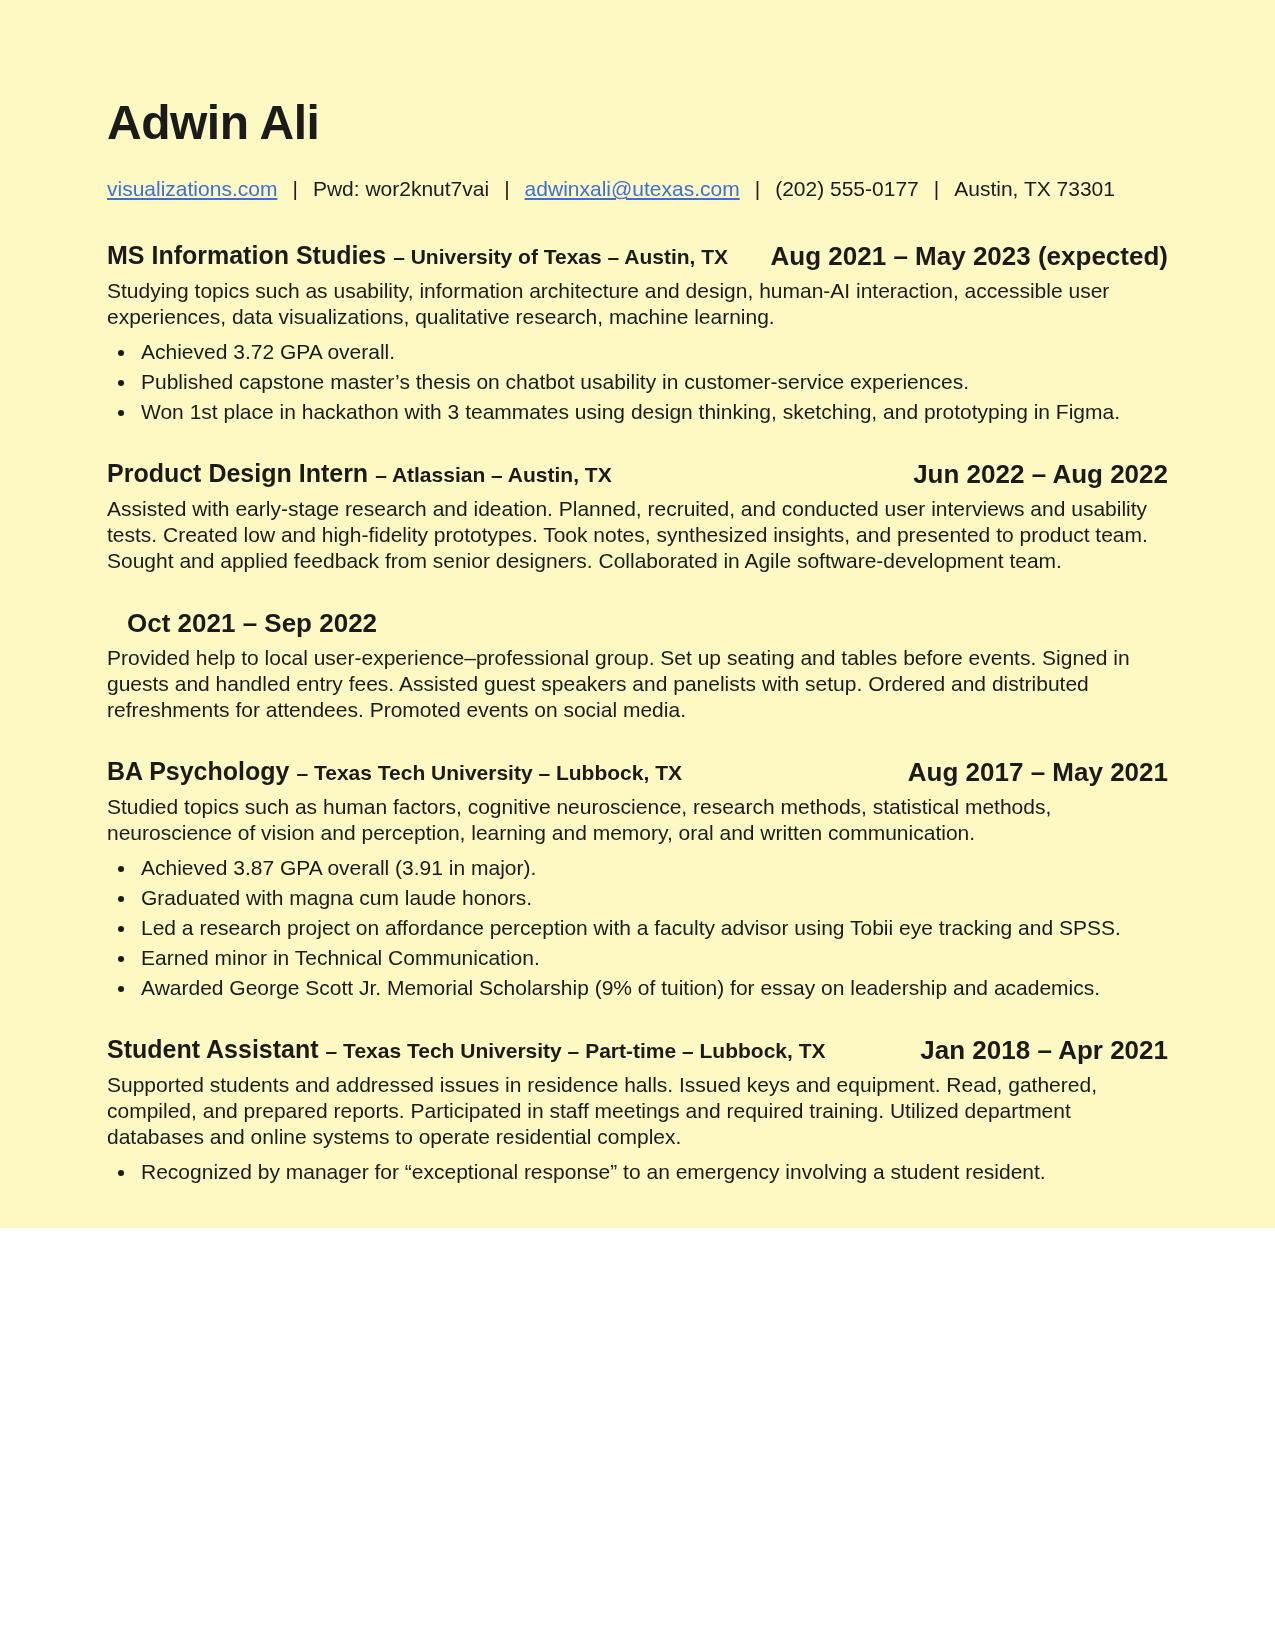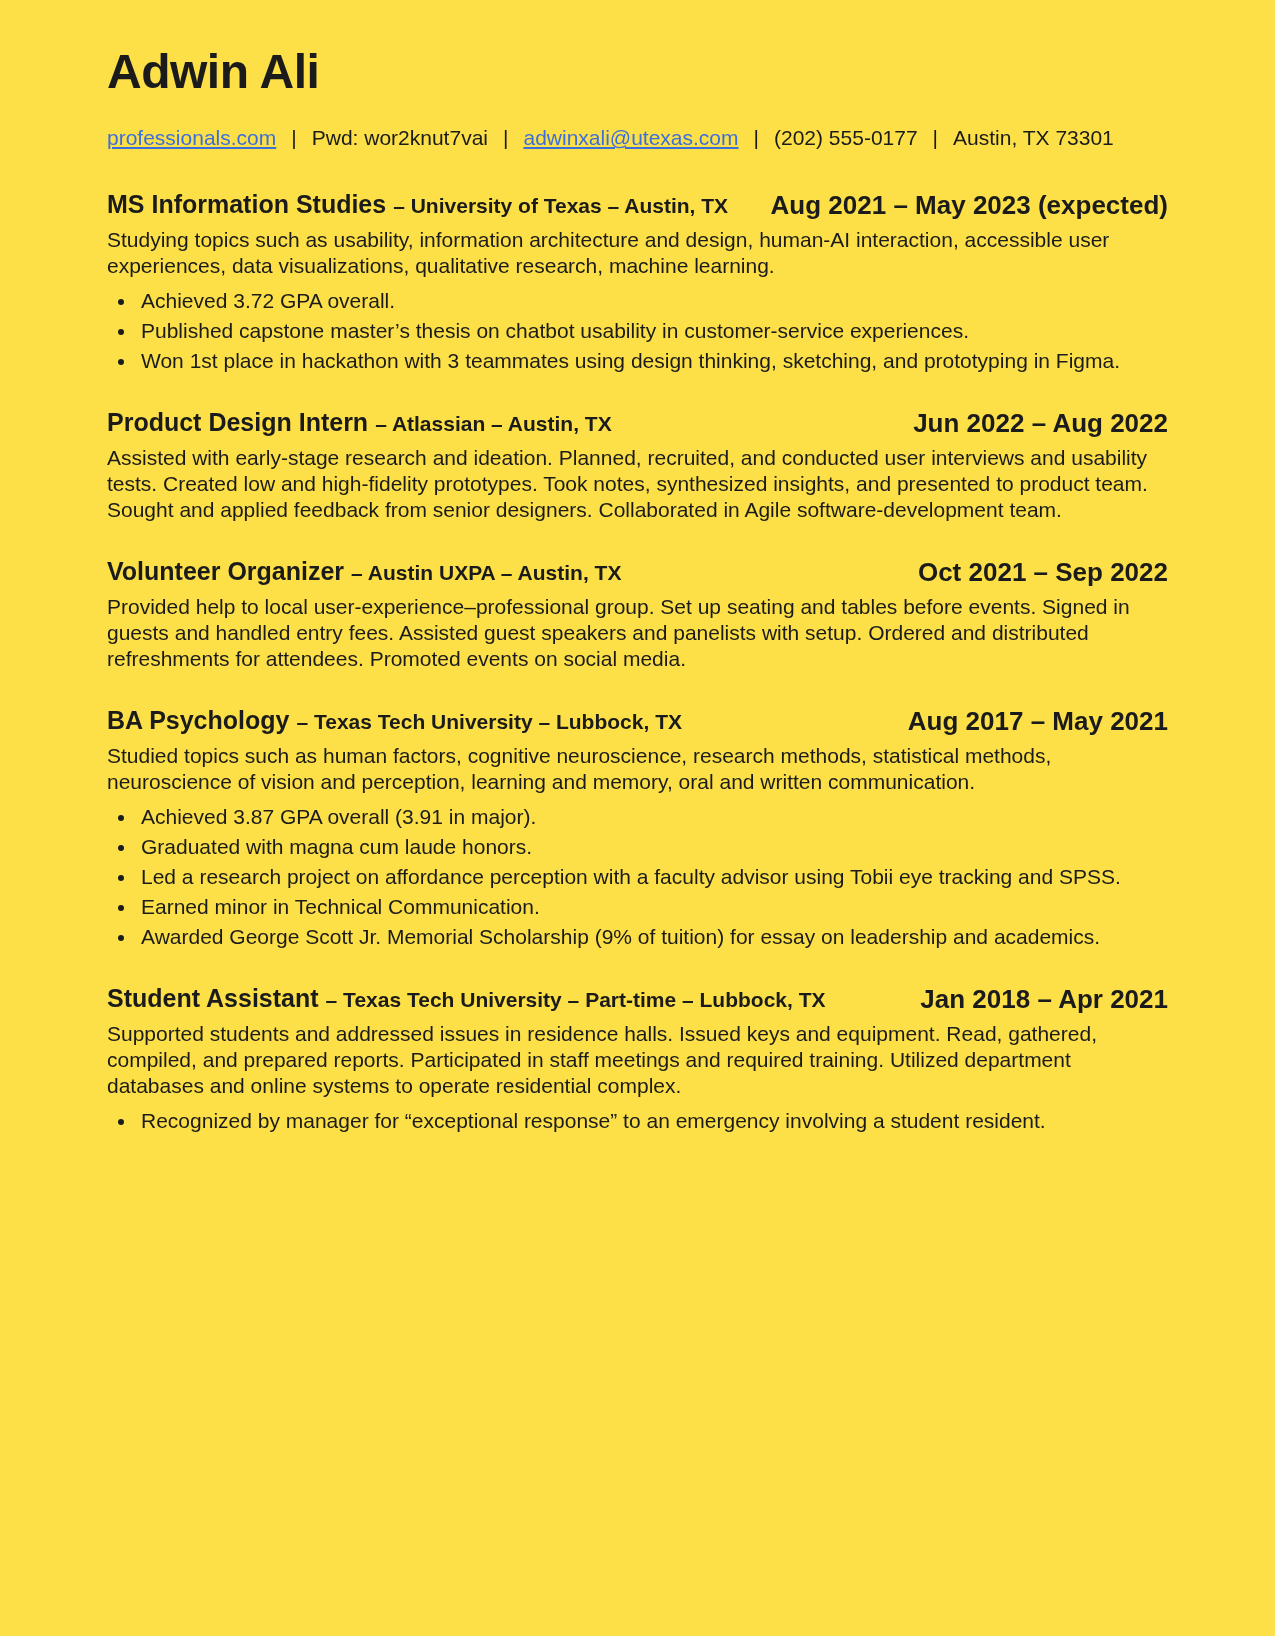--- a/index.html
+++ b/index.html
@@ -3,24 +3,24 @@
 <meta charset="utf-8">
 <style>
   html, body {
     margin: 0;
     padding: 0;
     background: #ffffff;
   }
   .page {
     position: relative;
     width: 1275px;
-    height: 1636px;
+    height: 1228px;
     box-sizing: border-box;
-    background: #fde047;
-    padding: 44px 107px 0 107px;
+    background: #fef9c3;
+    padding: 95px 107px 0 107px;
     font-family: "Liberation Sans", "DejaVu Sans", sans-serif;
     color: var(--text, #1b1b1b);
   }
   .name {
     font-size: 48px;
     font-weight: bold;
     line-height: 56px;
     letter-spacing: -0.5px;
     margin: 0;
   }
@@ -80,21 +80,21 @@
   }
 </style>
 </head>
 <body>
 
 <div class="page">
 
   <h1 class="name">Adwin Ali</h1>
 
   <div class="contact">
-    <a>professionals.com</a><span class="sep">|</span><span>Pwd: wor2knut7vai</span><span class="sep">|</span><a>adwinxali@utexas.com</a><span class="sep">|</span><span>(202) 555-0177</span><span class="sep">|</span><span>Austin, TX 73301</span>
+    <a>visualizations.com</a><span class="sep">|</span><span>Pwd: wor2knut7vai</span><span class="sep">|</span><a>adwinxali@utexas.com</a><span class="sep">|</span><span>(202) 555-0177</span><span class="sep">|</span><span>Austin, TX 73301</span>
   </div>
 
   <section class="rsec first">
     <div class="hrow">
       <div class="hleft">
         <span class="htitle">MS Information Studies</span><span class="hsub">– University of Texas – Austin, TX</span>
       </div>
       <div class="hdates">Aug 2021 – May 2023 (expected)</div>
     </div>
     <p class="summary">Studying topics such as usability, information architecture and design, human-AI interaction, accessible user experiences, data visualizations, qualitative research, machine learning.</p>
@@ -110,23 +110,20 @@
       <div class="hleft">
         <span class="htitle">Product Design Intern</span><span class="hsub">– Atlassian – Austin, TX</span>
       </div>
       <div class="hdates">Jun 2022 – Aug 2022</div>
     </div>
     <p class="summary">Assisted with early-stage research and ideation. Planned, recruited, and conducted user interviews and usability tests. Created low and high-fidelity prototypes. Took notes, synthesized insights, and presented to product team. Sought and applied feedback from senior designers. Collaborated in Agile software-development team.</p>
   </section>
 
   <section class="rsec">
     <div class="hrow">
-      <div class="hleft">
-        <span class="htitle">Volunteer Organizer</span><span class="hsub">– Austin UXPA – Austin, TX</span>
-      </div>
       <div class="hdates">Oct 2021 – Sep 2022</div>
     </div>
     <p class="summary">Provided help to local user-experience–professional group. Set up seating and tables before events. Signed in guests and handled entry fees. Assisted guest speakers and panelists with setup. Ordered and distributed refreshments for attendees. Promoted events on social media.</p>
   </section>
 
   <section class="rsec">
     <div class="hrow">
       <div class="hleft">
         <span class="htitle">BA Psychology</span><span class="hsub">– Texas Tech University – Lubbock, TX</span>
       </div>

